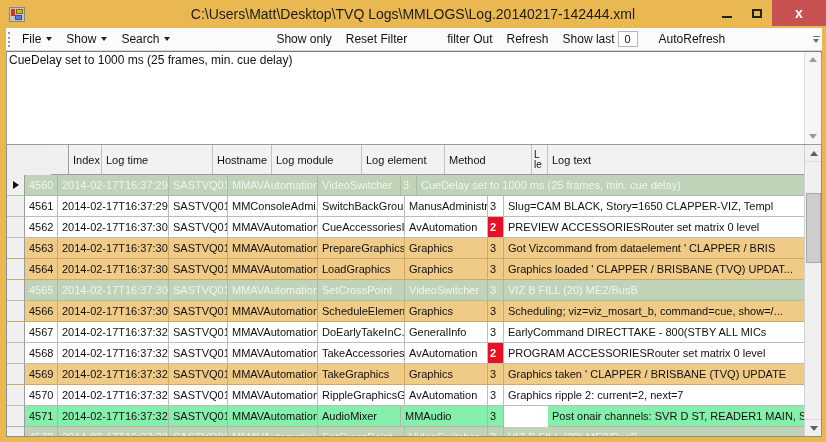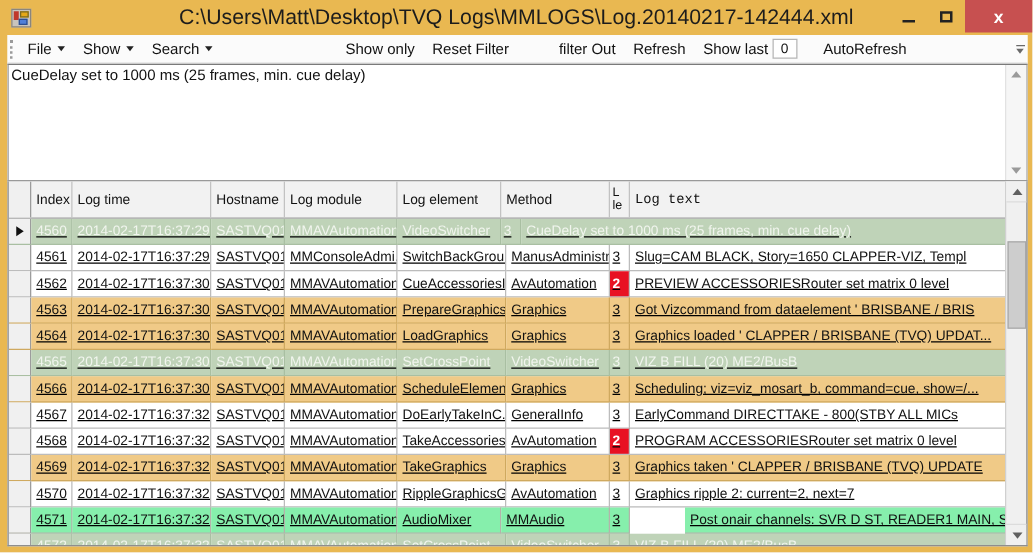--- a/index.html
+++ b/index.html
@@ -10,21 +10,21 @@
 
   
   .titlebar { position:absolute; top:0; left:0; right:0; height:28px;
     display:flex; align-items:center; }
   .app-icon { width:16px; height:15px; margin-left:9px; position:relative;
     background:#c9c4bc; border:1px solid #8a857d; }
   .app-icon .p1 { position:absolute; left:1px; top:1px; width:4px; height:7px; background:#c0392b; }
   .app-icon .p2 { position:absolute; left:6px; top:1px; width:7px; height:5px; background:#e6a817; border:1px solid #7a6a20;}
   .app-icon .p3 { position:absolute; left:5px; top:7px; width:7px; height:5px; background:#4f7fd9; border:1px solid #2f4f8f;}
   .title { position:absolute; left:0; right:0; text-align:center;
-    font-size:17px; color:#1c1c1c; pointer-events:none; }
+    font-size:14px; color:#1c1c1c; pointer-events:none; }
   .win-controls { position:absolute; right:0; top:0; height:26px; display:flex; align-items:stretch; }
   .btn-min, .btn-max { width:30px; display:flex; align-items:center; justify-content:center; color:#222; }
   .glyph-min { width:10px; height:2px; background:#222; margin-top:8px; }
   .glyph-max { width:10px; height:9px; border:2px solid #222; background:transparent; }
   .btn-close { width:54px; background:#C75050; color:#fff; display:flex;
     align-items:center; justify-content:center; font-size:14px; font-weight:bold; }
 
   
   .content { position:absolute; top:28px; left:6px; right:4px; bottom:5px;
     background:#f4f4f4; display:flex; flex-direction:column; }
@@ -54,24 +54,24 @@
   .v-scroll-thin { position:absolute; top:0; right:0; bottom:0; width:17px;
     background:#f6f6f6; border-left:1px solid #e2e2e2;
     display:flex; flex-direction:column; justify-content:space-between; align-items:center; }
   .arr { width:0; height:0; border-left:4px solid transparent; border-right:4px solid transparent; }
   .arr.up   { border-bottom:5px solid #9a9a9a; margin-top:5px; }
   .arr.down { border-top:5px solid #9a9a9a; margin-bottom:5px; }
 
   
   .grid { flex:1; display:flex; background:#cfcfcf; border:1px solid #8e8e8e; border-top:none; overflow:hidden; }
   .grid-main { flex:1; display:flex; flex-direction:column; overflow:hidden; background:#efefef; }
-  .thead { height:30px; display:flex; background:#f2f2f2; border-bottom:1px solid #9c9c9c; flex:none; }
+  .thead { height:30px; display:flex; background:#f2f2f2; border-bottom:1px solid #9c9c9c; flex:none;margin-left:44px; }
   .th { font-size:11px; color:#111; display:flex; align-items:center; padding-left:4px;
     border-right:1px solid #c2c2c2; overflow:hidden; white-space:nowrap; }
-  .tbody { flex:1; overflow:hidden;text-decoration:underline; }
+  .tbody { flex:1; overflow:hidden; }
   .tr { height:21px; display:flex; background:#fff; }
   .td { font-size:11px; color:#111; display:flex; align-items:center; padding-left:4px;
     border-right:1px solid #bcbcbc; border-bottom:1px solid #bcbcbc;
     overflow:hidden; white-space:nowrap; }
   .c-sel { width:18px; flex:none; background:#f0f0f0; border-right:1px solid #9c9c9c;
     justify-content:center; padding-left:0; }
   .c-index { width:33px; flex:none; }
   .c-time { width:111px; flex:none; }
   .c-host { width:59px; flex:none; }
   .c-module { width:90px; flex:none; }
@@ -176,21 +176,21 @@
           <div class="th c-index">Index</div>
           <div class="th c-time">Log time</div>
           <div class="th c-host">Hostname</div>
           <div class="th c-module">Log module</div>
           <div class="th c-element">Log element</div>
           <div class="th c-method">Method</div>
           <div class="th c-level">
             <span>L</span>
             <span>le</span>
           </div>
-          <div class="th c-text" style="border-right:none;font-family:Liberation Mono, monospace;">Log text</div>
+          <div class="th c-text" style="border-right:none;">Log text</div>
         </div>
         <div class="tbody">
   <div class="tr row-green">
     <div class="td c-sel">
                 <span class="sel-arrow show"></span>
               </div>
     <div class="td c-index">4560</div>
     <div class="td c-time">2014-02-17T16:37:29...</div>
     <div class="td c-host">SASTVQ01</div>
     <div class="td c-module">MMAVAutomation</div>
@@ -225,21 +225,21 @@
 
   <div class="tr row-tan">
     <div class="td c-sel"></div>
     <div class="td c-index">4563</div>
     <div class="td c-time">2014-02-17T16:37:30...</div>
     <div class="td c-host">SASTVQ01</div>
     <div class="td c-module">MMAVAutomation</div>
     <div class="td c-method">PrepareGraphics</div>
     <div class="td c-element">Graphics</div>
     <div class="td c-level">3</div>
-    <div class="td c-text" style="border-right:none;">Got Vizcommand from dataelement ' BRISBANE / BRIS</div>
+    <div class="td c-text" style="border-right:none;">Got Vizcommand from dataelement ' CLAPPER / BRIS</div>
   </div>
 
   <div class="tr row-tan">
     <div class="td c-sel"></div>
     <div class="td c-index">4564</div>
     <div class="td c-time">2014-02-17T16:37:30...</div>
     <div class="td c-host">SASTVQ01</div>
     <div class="td c-module">MMAVAutomation</div>
     <div class="td c-method">LoadGraphics</div>
     <div class="td c-element">Graphics</div>

